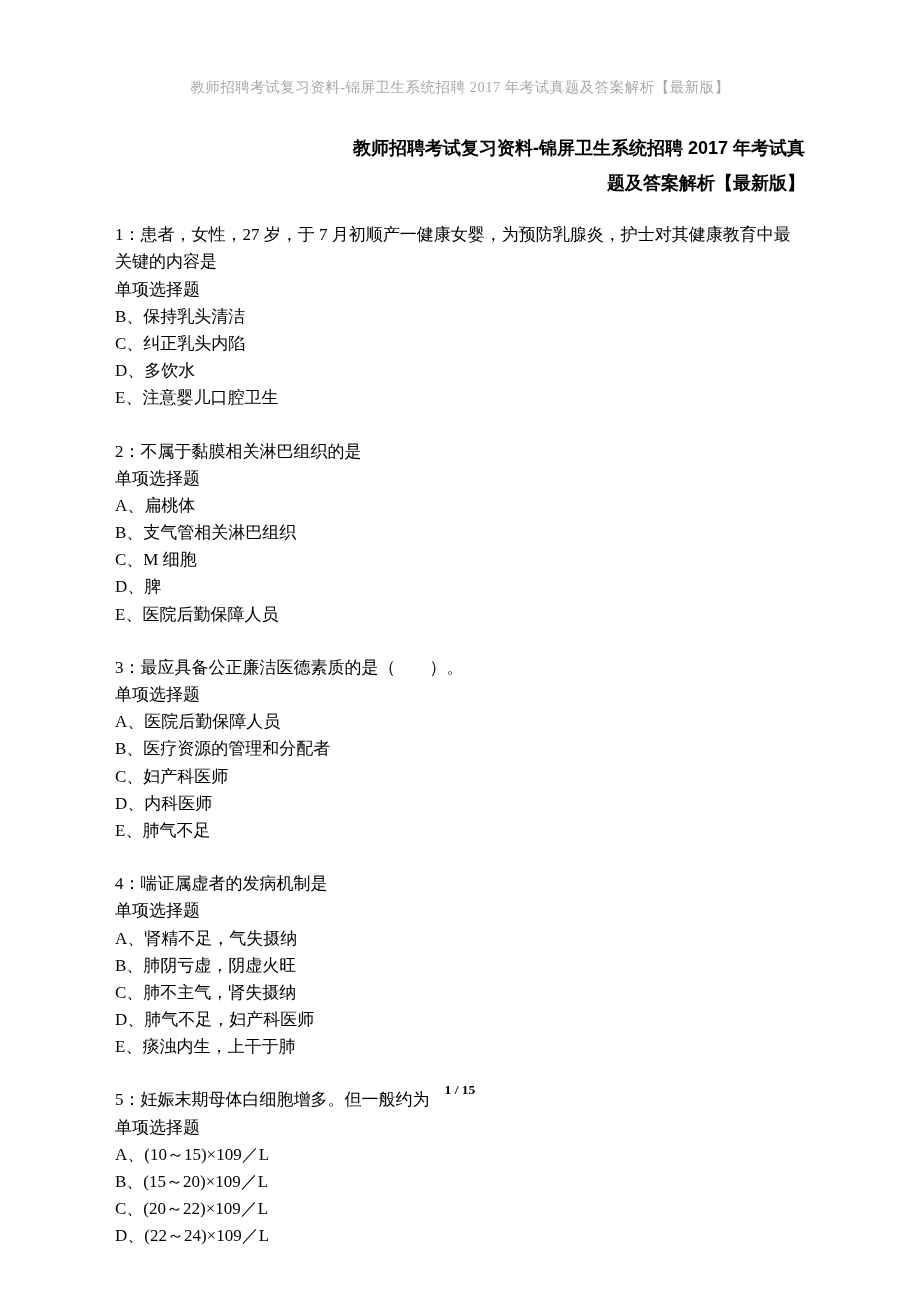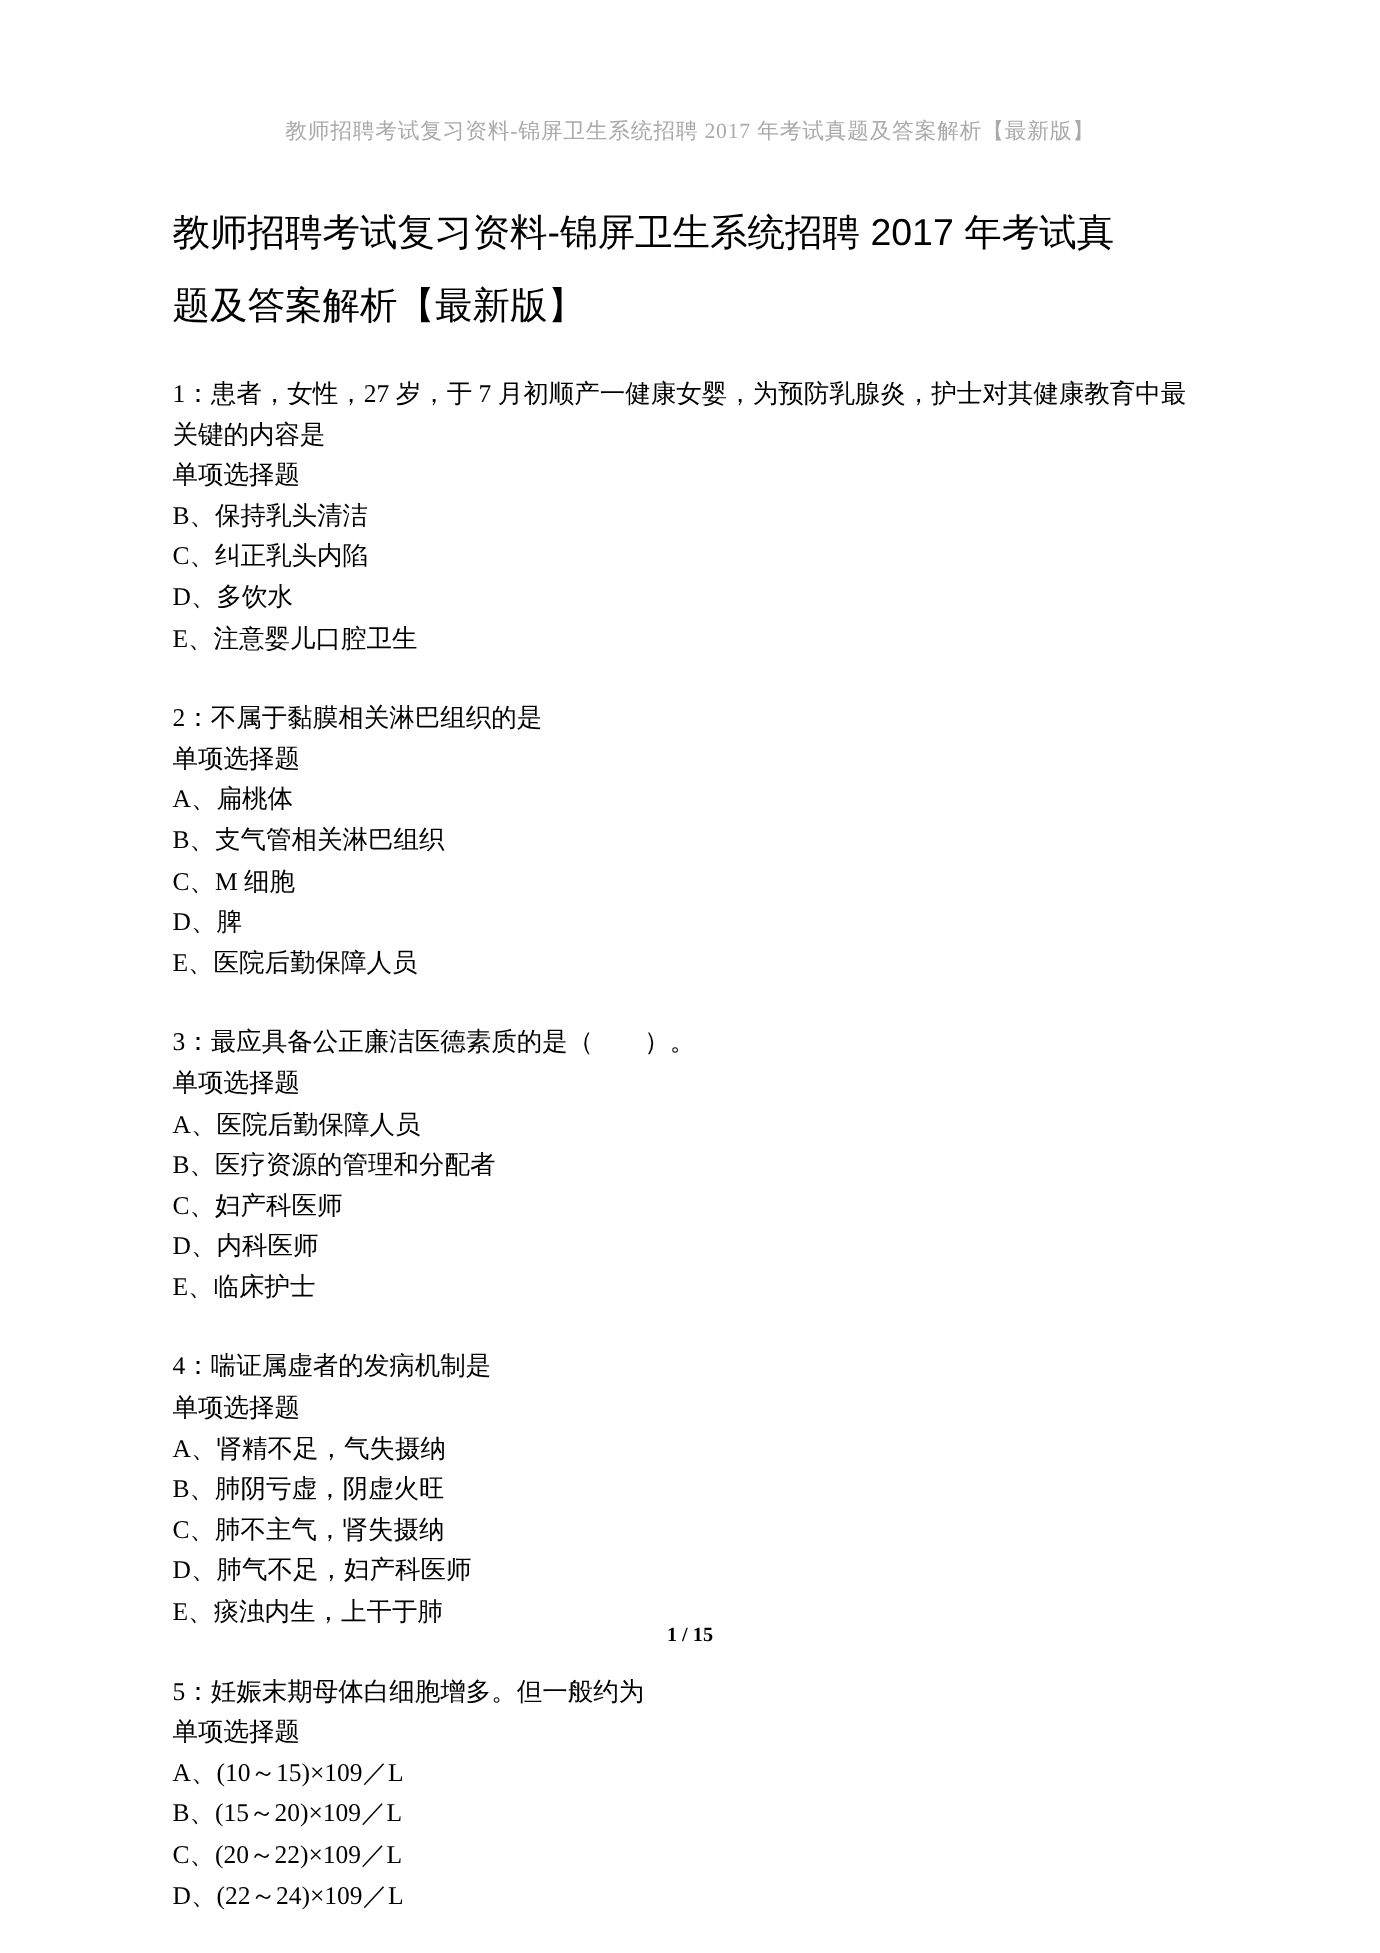--- a/index.html
+++ b/index.html
@@ -21,23 +21,23 @@
   }
   .running-header {
     text-align: center;
     font-size: 14.5px;
     color: #aaaaaa;
     letter-spacing: 0.5px;
     margin-bottom: 34px;
   }
   .title {
     font-family: "SimHei", "黑体", sans-serif;
-    font-weight: normal;
-    font-size: 25px;
-    text-align: left;
+    font-weight: bold;
+    font-size: 18px;
+    text-align: right;
     line-height: 1.95;
     margin-bottom: 20px;
   }
   .content {
     font-size: 17px;
     line-height: 1.60;
   }
   .q-block {
     margin-bottom: 26px;
   }
@@ -99,21 +99,21 @@
     </div>
 
     <div class="q-block">
       <div class="q-stem">3：最应具备公正廉洁医德素质的是（　　）。</div>
       <div class="q-type">单项选择题</div>
       <div class="q-options">
         <div>A、医院后勤保障人员</div>
         <div>B、医疗资源的管理和分配者</div>
         <div>C、妇产科医师</div>
         <div>D、内科医师</div>
-        <div>E、临床护士</div>
+        <div>E、肺气不足</div>
       </div>
     </div>
 
     <div class="q-block">
       <div class="q-stem">4：喘证属虚者的发病机制是</div>
       <div class="q-type">单项选择题</div>
       <div class="q-options">
         <div>A、肾精不足，气失摄纳</div>
         <div>B、肺阴亏虚，阴虚火旺</div>
         <div>C、肺不主气，肾失摄纳</div>

